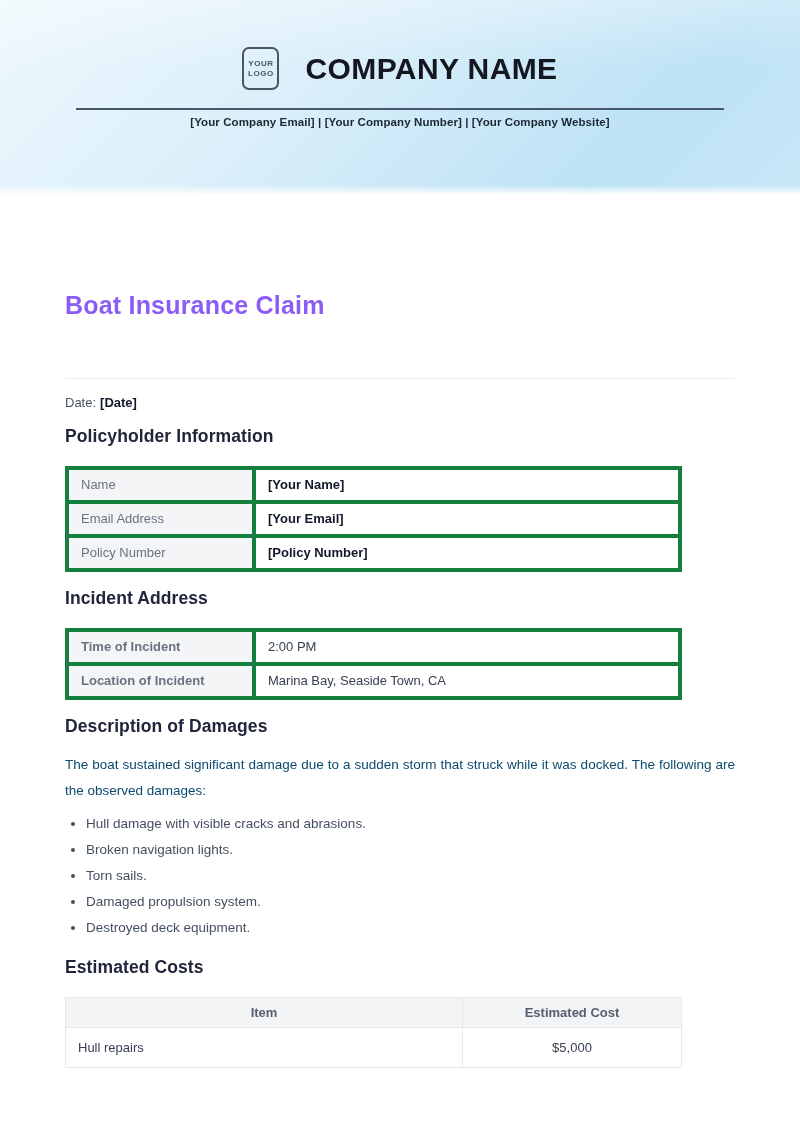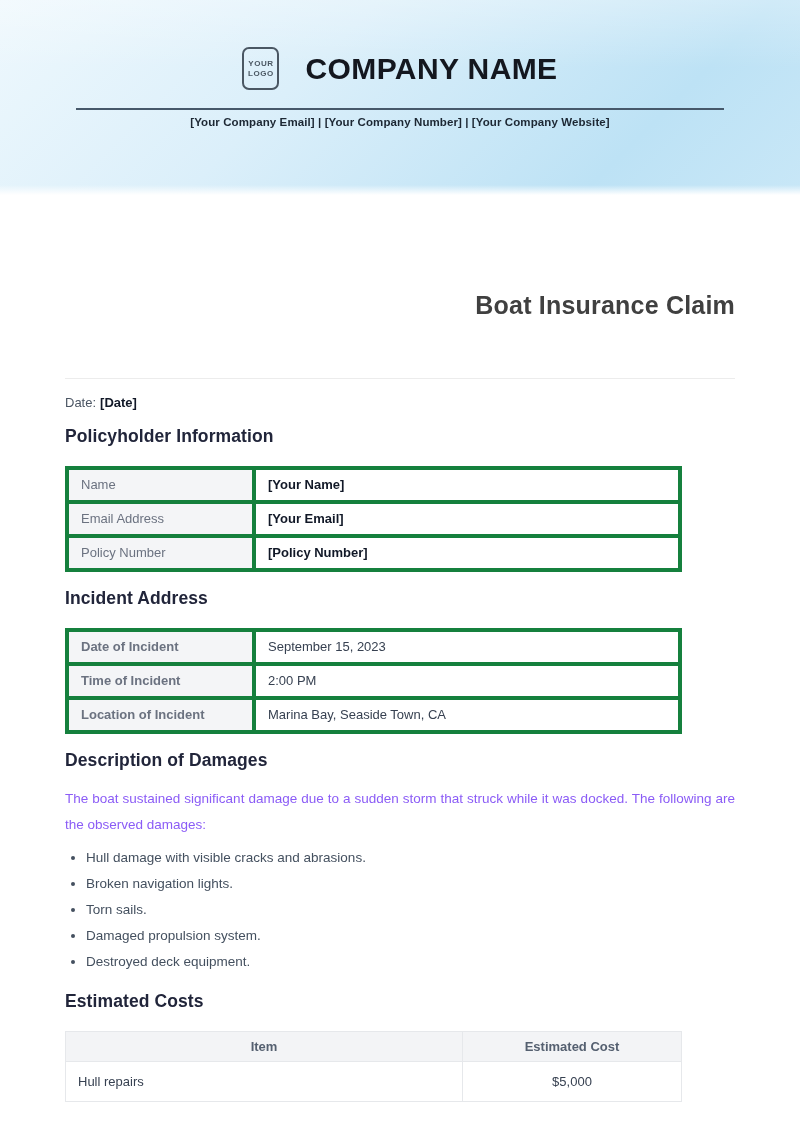--- a/index.html
+++ b/index.html
@@ -73,24 +73,24 @@
     font-weight: 600;
     color: #1c2733;
     letter-spacing: 0.1px;
   }
 
   
   .content { padding: 0 65px; }
 
   .doc-title {
     margin-top: 96px;
-    text-align: right;
+    text-align: left;
     font-size: 25px;
     font-weight: 700;
-    color: #404040;
+    color: #8b5cf6;
     letter-spacing: 0.2px;
     line-height: 1.15;
   }
   .title-rule {
     margin-top: 58px;
     border: none;
     border-top: 1px solid #ececec;
   }
   .date-line {
     margin-top: 16px;
@@ -136,21 +136,21 @@
   }
   table.policy-table td.kv-label { font-weight: 500; }
   table.policy-table td.kv-value { font-weight: 700; color: #111827; }
   table.incident-table td.kv-label { font-weight: 600; }
   table.incident-table td.kv-value { font-weight: 400; color: #374151; }
 
   .damage-intro {
     margin-top: 15px;
     font-size: 13.5px;
     line-height: 26.5px;
-    color: #8b5cf6;
+    color: #0c4a6e;
     text-align: justify;
   }
   ul.damage-list {
     margin-top: 6px;
     padding-left: 21px;
     list-style: disc;
   }
   ul.damage-list li {
     font-size: 13.5px;
     line-height: 26px;
@@ -227,24 +227,20 @@
           <td class="kv-label">Policy Number</td>
           <td class="kv-value">[Policy Number]</td>
         </tr>
       </tbody>
     </table>
 
     <h2 class="section-heading mt-incident">Incident Address</h2>
     <table class="kv-table incident-table">
       <tbody>
         <tr>
-          <td class="kv-label">Date of Incident</td>
-          <td class="kv-value">September 15, 2023</td>
-        </tr>
-        <tr>
           <td class="kv-label">Time of Incident</td>
           <td class="kv-value">2:00 PM</td>
         </tr>
         <tr>
           <td class="kv-label">Location of Incident</td>
           <td class="kv-value">Marina Bay, Seaside Town, CA</td>
         </tr>
       </tbody>
     </table>
 

